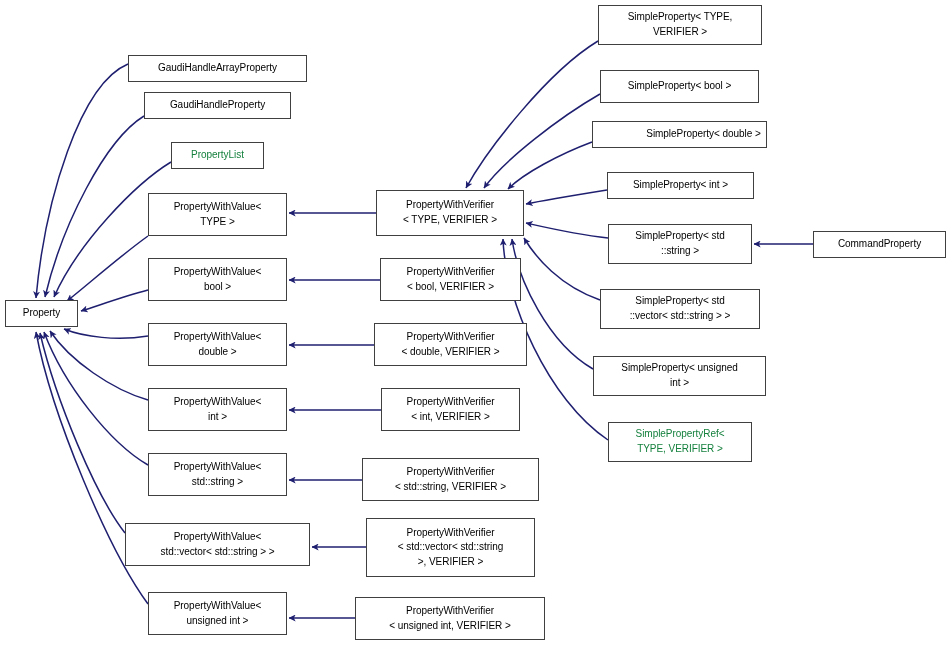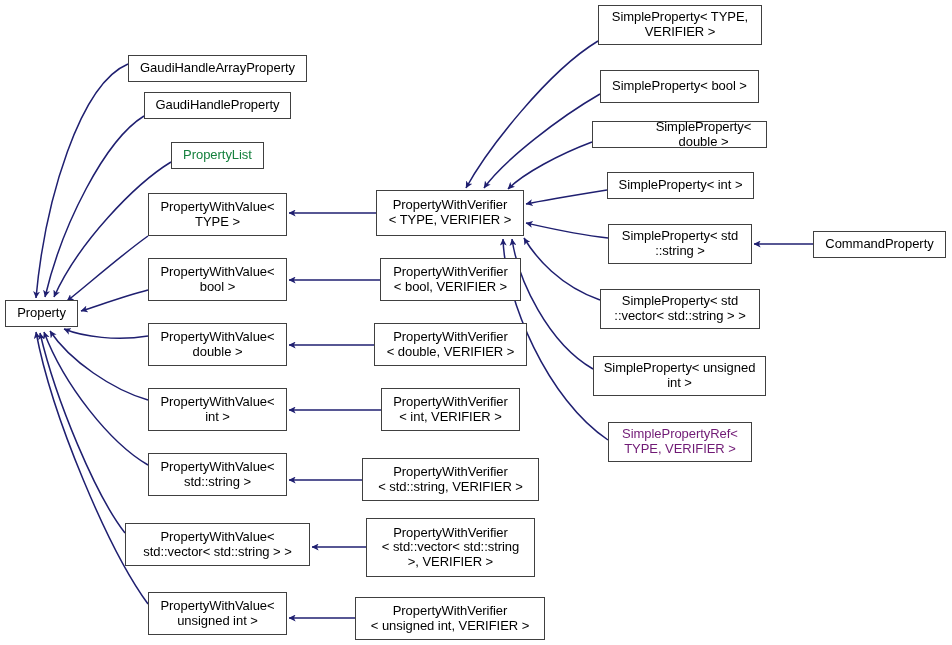--- a/index.html
+++ b/index.html
@@ -27,21 +27,21 @@
   .node {
     position: absolute;
     box-sizing: border-box;
     background: #ffffff;
     border: 1px solid #404040;
     display: flex;
     align-items: center;
     justify-content: center;
     text-align: center;
     color: #000000;
-    font-size: 13px;
+    font-size: 10px;
     line-height: 14.6px;
     letter-spacing: -0.05px;
     white-space: pre-line;
     cursor: default;
     z-index: 2;
   }
   .node-label {
     display: block;
     width: 100%;
     padding: 0 3px;
@@ -126,18 +126,18 @@
 VERIFIER &gt;</span></div>
       <div class="node" style="left: 600px; top: 70px; width: 159px; height: 33px; border-color: rgb(64, 64, 64); background: rgb(255, 255, 255); color: rgb(0, 0, 0);"><span class="node-label">SimpleProperty&lt; bool &gt;</span></div>
       <div class="node" style="left: 592px; top: 121px; width: 175px; height: 27px; border-color: rgb(64, 64, 64); background: rgb(255, 255, 255); color: rgb(0, 0, 0); padding-left: 48px;"><span class="node-label">SimpleProperty&lt; double &gt;</span></div>
       <div class="node" style="left: 607px; top: 172px; width: 147px; height: 27px; border-color: rgb(64, 64, 64); background: rgb(255, 255, 255); color: rgb(0, 0, 0);"><span class="node-label">SimpleProperty&lt; int &gt;</span></div>
       <div class="node" style="left: 608px; top: 224px; width: 144px; height: 40px; border-color: rgb(64, 64, 64); background: rgb(255, 255, 255); color: rgb(0, 0, 0);"><span class="node-label">SimpleProperty&lt; std
 ::string &gt;</span></div>
       <div class="node" style="left: 600px; top: 289px; width: 160px; height: 40px; border-color: rgb(64, 64, 64); background: rgb(255, 255, 255); color: rgb(0, 0, 0);"><span class="node-label">SimpleProperty&lt; std
 ::vector&lt; std::string &gt; &gt;</span></div>
       <div class="node" style="left: 593px; top: 356px; width: 173px; height: 40px; border-color: rgb(64, 64, 64); background: rgb(255, 255, 255); color: rgb(0, 0, 0);"><span class="node-label">SimpleProperty&lt; unsigned
 int &gt;</span></div>
-      <div class="node" style="left: 608px; top: 422px; width: 144px; height: 40px; border-color: rgb(64, 64, 64); background: rgb(255, 255, 255); color: #701a75;"><span class="node-label">SimplePropertyRef&lt;
+      <div class="node" style="left: 608px; top: 422px; width: 144px; height: 40px; border-color: rgb(64, 64, 64); background: rgb(255, 255, 255); color: #15803d;"><span class="node-label">SimplePropertyRef&lt;
 TYPE, VERIFIER &gt;</span></div>
       <div class="node" style="left: 813px; top: 231px; width: 133px; height: 27px; border-color: rgb(64, 64, 64); background: rgb(255, 255, 255); color: rgb(0, 0, 0); justify-content: flex-end;"><span class="node-label">CommandProperty</span></div>
     </div>
 
 </div>
 
 </body></html>

